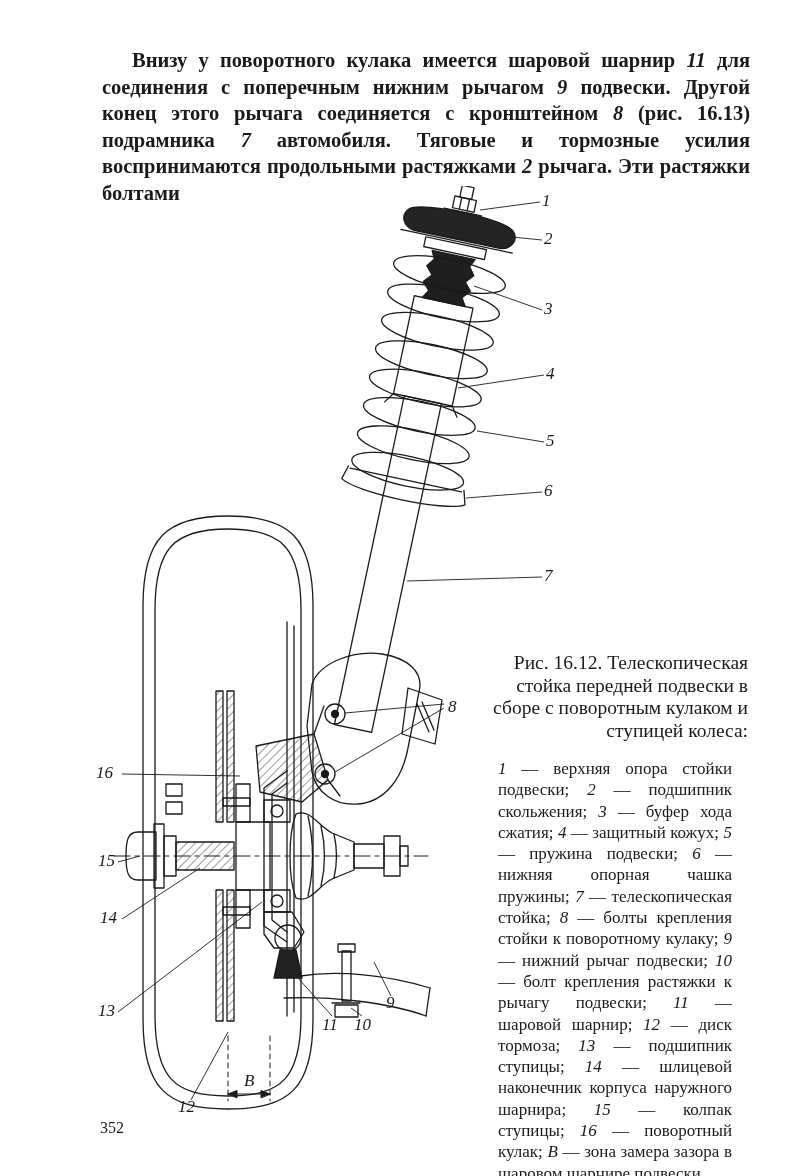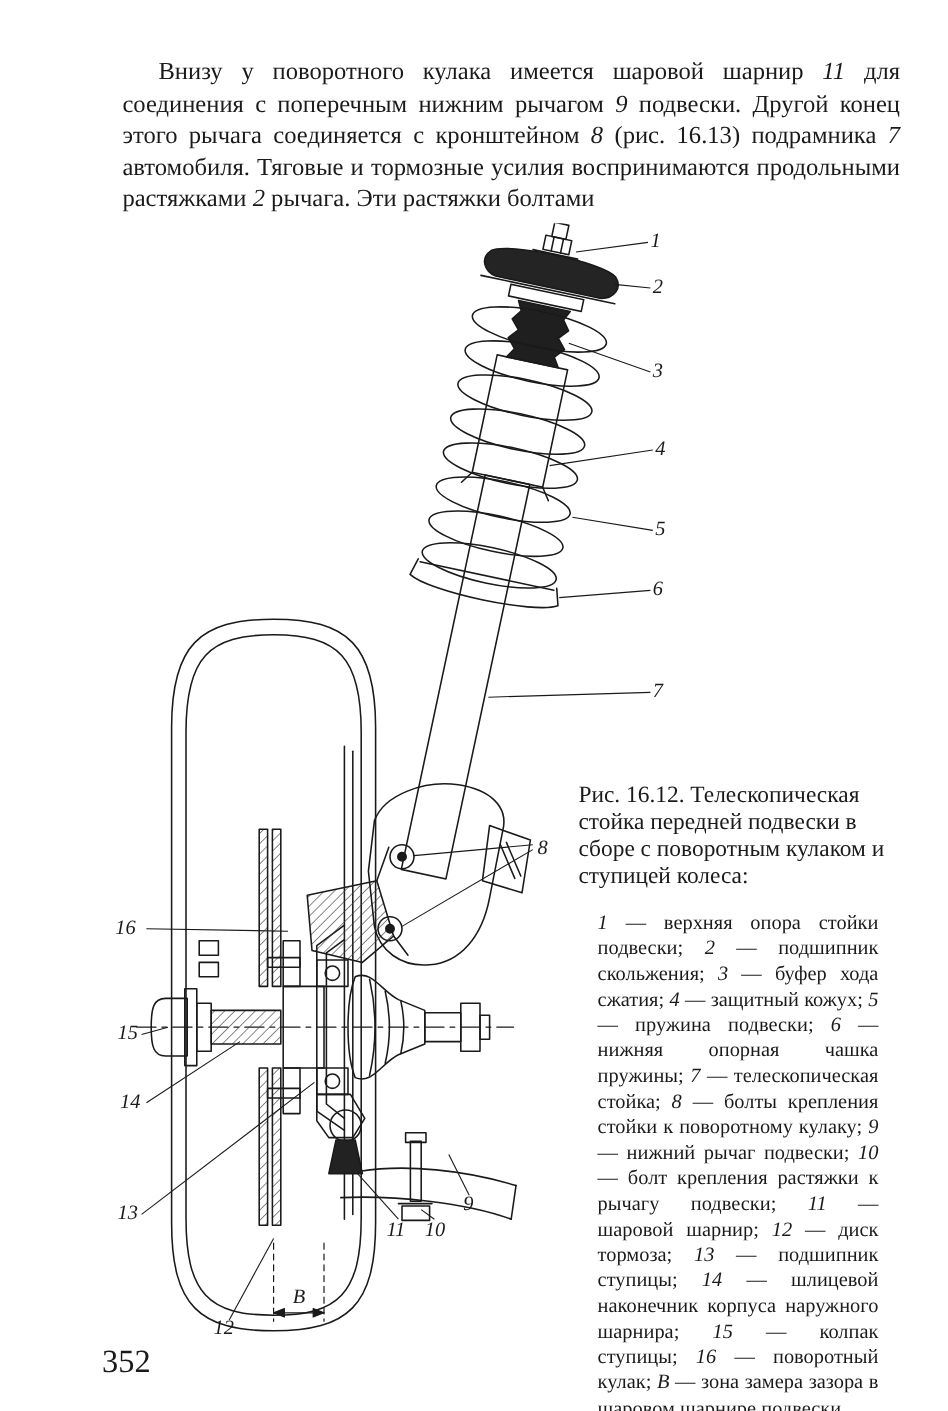--- a/index.html
+++ b/index.html
@@ -5,33 +5,34 @@
   html,body{margin:0;padding:0;}
   body{
     width:790px;height:1176px;background:#ffffff;position:relative;
     font-family:"Liberation Serif","DejaVu Serif",serif;color:#1a1a1a;
     overflow:hidden;
   }
   .intro{
     position:absolute;left:102px;top:47px;width:648px;
     font-size:20.5px;line-height:26.6px;text-align:justify;text-indent:30px;
     margin:0;
+    font-weight:bold;
   }
   .intro i{font-style:italic;}
   .diagram{position:absolute;left:88px;top:186px;}
   .fig-col{position:absolute;left:482px;top:652px;width:266px;}
   .fig-caption{
-    font-size:19.5px;line-height:22.5px;text-align:left;margin:0 0 9px 0;
+    font-size:19.5px;line-height:22.5px;text-align:right;margin:0 0 9px 0;
   }
   .fig-legend{
     font-size:17px;line-height:21.3px;text-align:justify;margin:16px;
   }
   .fig-legend i.lnum{font-style:italic;}
   .pagenum{
-    position:absolute;left:85px;top:1119px;font-size:27px;
+    position:absolute;left:100px;top:1119px;font-size:16px;
   }
   svg text.co{
     font-family:"Liberation Serif","DejaVu Serif",serif;
     font-style:italic;font-size:17px;fill:#1a1a1a;
   }
 </style>
 </head>
 <body>
 
 <p class="intro">Внизу у поворотного кулака имеется шаровой шарнир <i>11</i> для соединения с поперечным нижним рычагом <i>9</i> подвески. Другой конец этого рычага соединяется с кронштейном <i>8</i> (рис. 16.13) подрамника <i>7</i> автомобиля. Тяговые и тормозные усилия воспринимаются продольными растяжками <i>2</i> рычага. Эти растяжки болтами</p>

